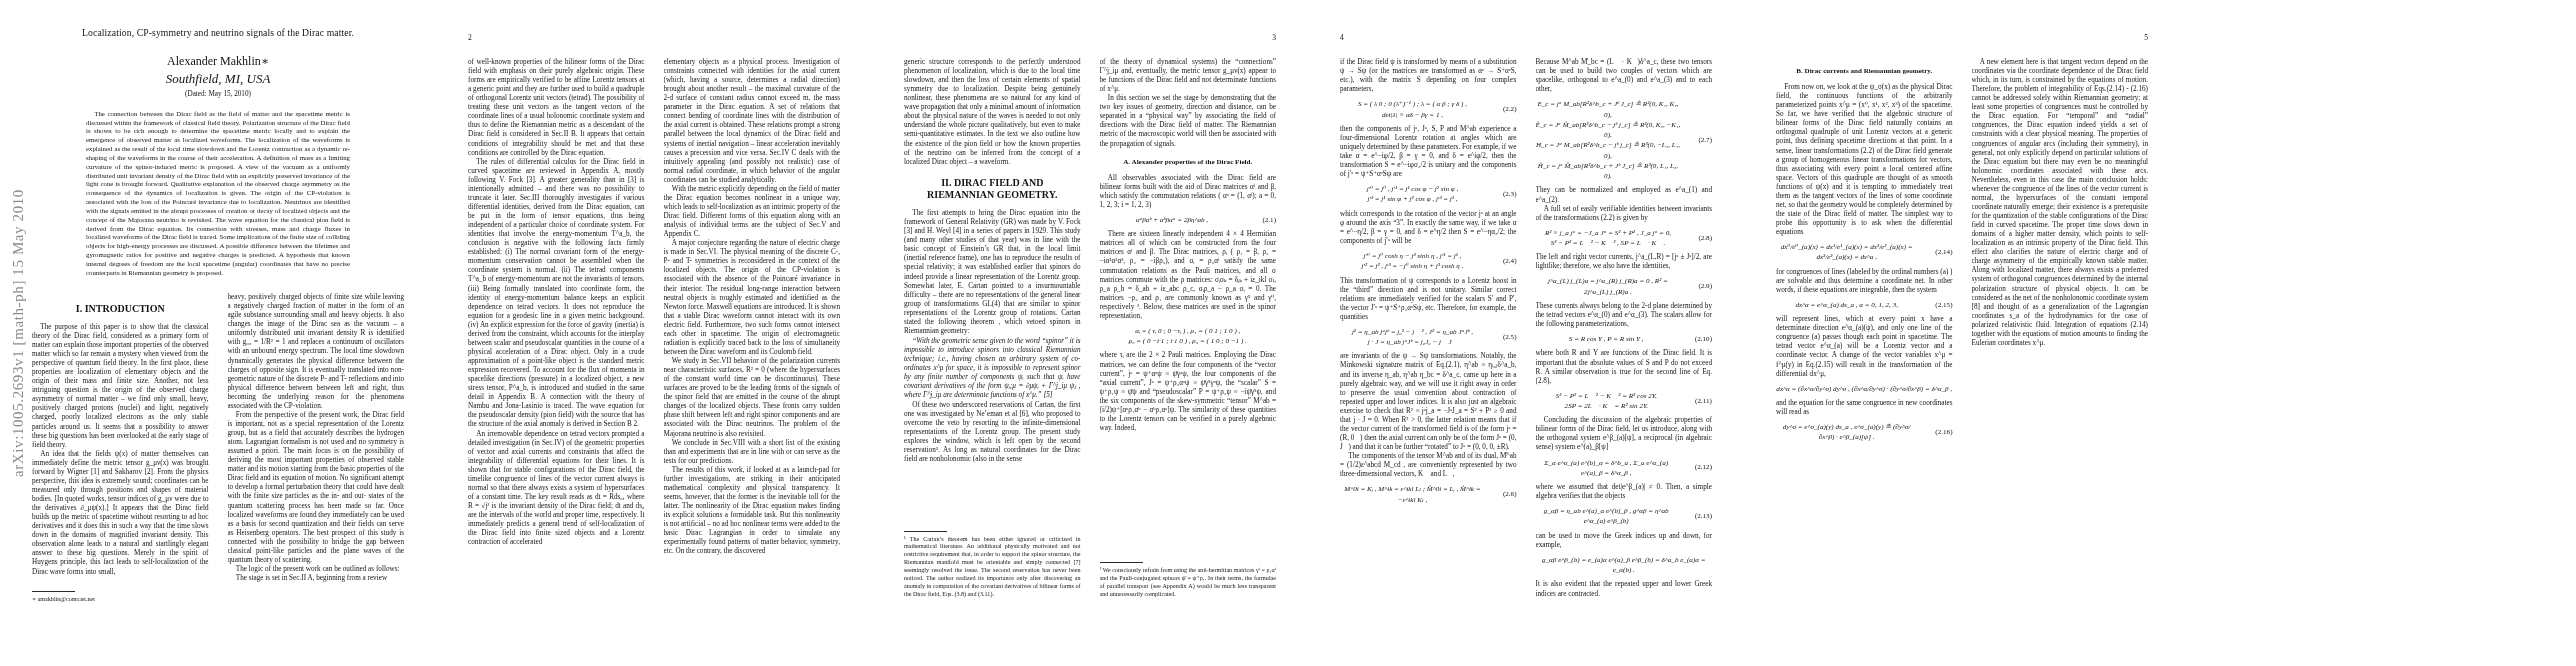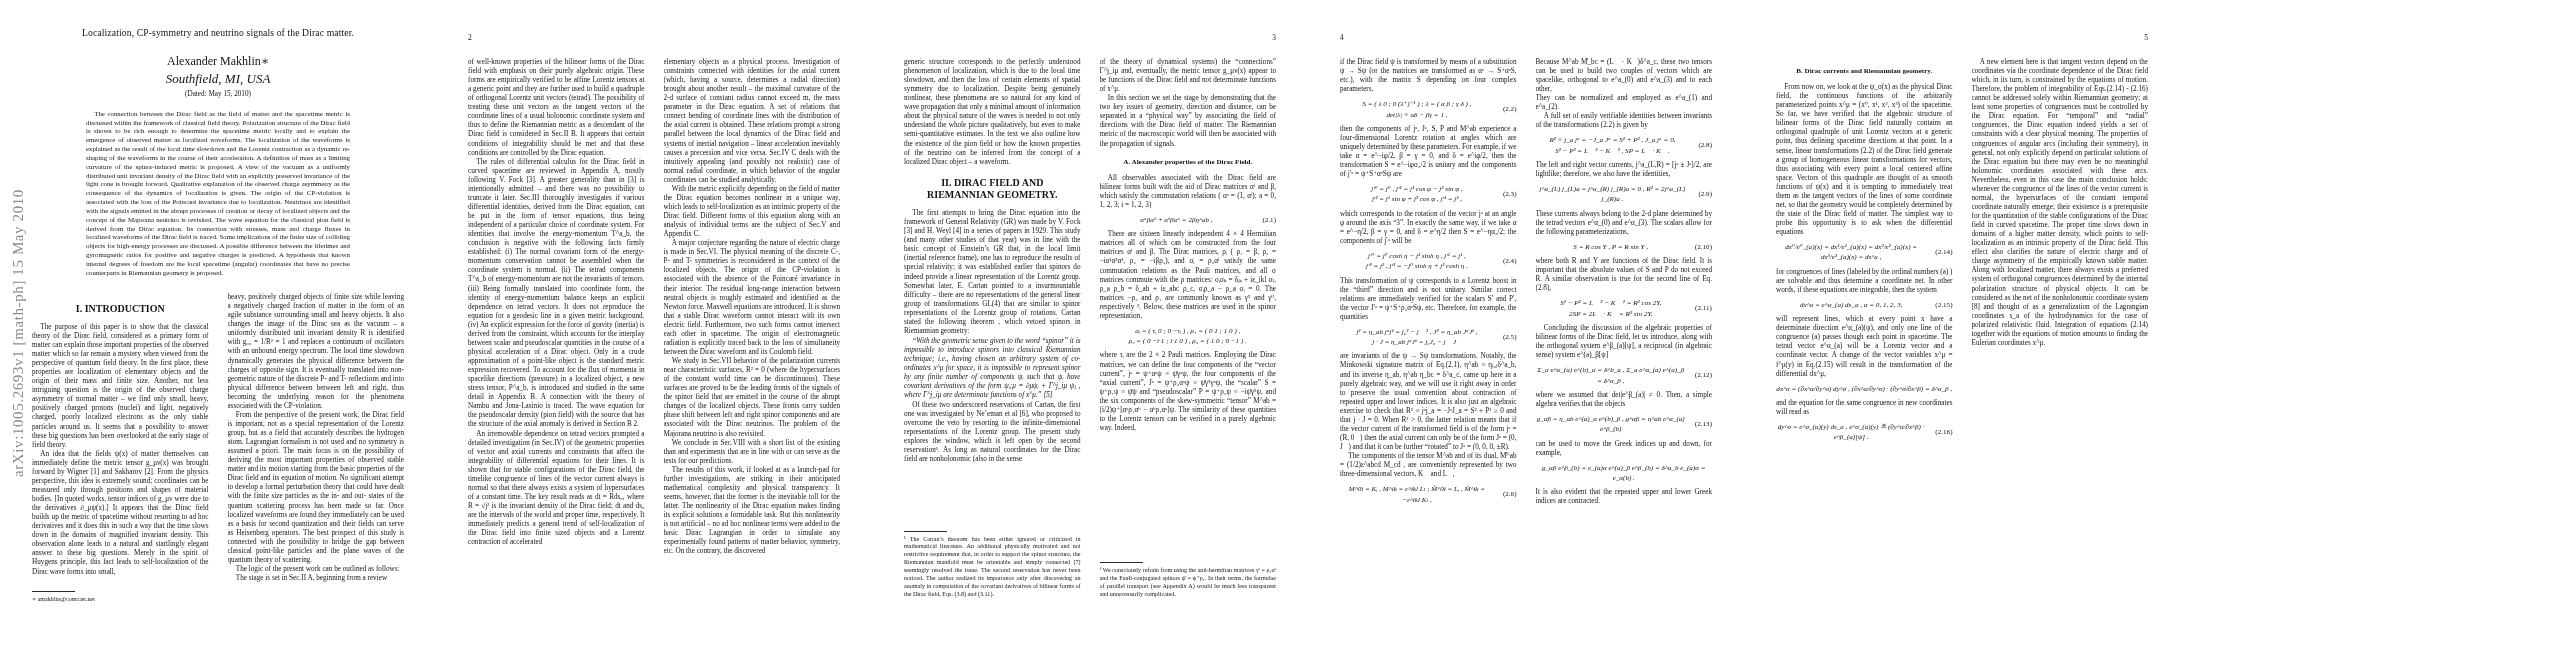--- a/index.html
+++ b/index.html
@@ -40,21 +40,21 @@
   .cols.main { height:542px; }
   .cols.p1   { height:312px; }
   .col { flex:1 1 0; min-width:0; text-align:justify; overflow:hidden;
          display:flex; flex-direction:column; }
   .col > * { flex:0 0 auto; }
   .para { margin:0; text-indent:8.3px; }
   .para.noind { text-indent:0; }
   .h-sec { text-align:center; font-weight:bold; font-size:10px; margin:10px 5.6px 7.2px; text-indent:0; }
   .h-sub { text-align:center; font-weight:bold; font-size:7.1px; margin:9px 4.4px 7.2px; text-indent:0; }
   .quote { font-style:italic; margin:0.6px 0; text-indent:8.3px; }
-  .eq { display:flex; align-items:center; gap:9px; margin:5px 0; }
+  .eq { display:flex; align-items:center; gap:18px; margin:5px 0; }
   .eq-body { flex:1 1 auto; text-align:center; white-space:pre-line;
              font-style:italic; font-size:7.1px; line-height:1.45; }
   .eq-no { font-size:7.1px; font-style:normal; }
   .sp { flex:1 1 auto !important; min-height:0; }
   .fnrule { border-top:0.6px solid #2a2a2a; width:43px; margin:6.7px 0 3.9px 0; height:0; }
   .fn { font-size:6.1px; line-height:1.3; text-align:justify; margin:0 0 1.1px 0; }
 </style>
 </head>
 <body>
 
@@ -166,20 +166,27 @@
             </div>
             <p class="para noind">are invariants of the ψ → Sψ transformations. Notably, the Minkowski signature matrix of Eq.(2.1), η^ab ≡ η₍ₐ₎δ^a_b, and its inverse η_ab, η^ab η_bc = δ^a_c, came up here in a purely algebraic way, and we will use it right away in order to preserve the usual convention about contraction of repeated upper and lower indices. It is also just an algebraic exercise to check that R² ≡ jᵃj_a = −JᵃJ_a = S² + P² ≥ 0 and that j · J = 0. When R² &gt; 0, the latter relation means that if the vector current of the transformed field is of the form jᵃ = (R, 0⃗) then the axial current can only be of the form Jᵃ = (0, J⃗) and that it can be further “rotated” to Jᵃ = (0, 0, 0, ±R).</p>
             <p class="para">The components of the tensor M^ab and of its dual, M̊^ab = (1/2)ε^abcd M_cd , are conveniently represented by two three-dimensional vectors, K⃗ and L⃗,</p>
             <div class="eq">
               <div class="eq-body">M^0i = Kᵢ ,  M^ik = ε^ikl Lₗ ;   M̊^0i = Lᵢ ,  M̊^ik = −ε^ikl Kₗ ,</div>
               <div class="eq-no">(2.6)</div>
             </div>
           </div>
           <div class="col">
             <p class="para noind">Because M^ab M̊_bc = (L⃗ · K⃗)δ^a_c, these two tensors can be used to build two couples of vectors which are spacelike, orthogonal to e^a_(0) and e^a_(3) and to each other,</p>
+            <div class="eq">
+              <div class="eq-body">E_c = jᵃ M_ab[R²δ^b_c + Jᵇ J_c] ≗ R³(0, K₁, K₂, 0),
+E̊_c = Jᵃ M̊_ab[R²δ^b_c − jᵇ j_c] ≗ R³(0, K₂, −K₁, 0),
+H_c = Jᵃ M_ab[R²δ^b_c − jᵇ j_c] ≗ R³(0, −L₂, L₁, 0),
+H̊_c = jᵃ M̊_ab[R²δ^b_c + Jᵇ J_c] ≗ R³(0, L₁, L₂, 0).</div>
+              <div class="eq-no">(2.7)</div>
+            </div>
             <p class="para noind">They can be normalized and employed as e^a_(1) and e^a_(2).</p>
             <p class="para">A full set of easily verifiable identities between invariants of the transformations (2.2) is given by</p>
             <div class="eq">
               <div class="eq-body">R² ≡ j_a jᵃ = −J_a Jᵃ = S² + P² ,   J_a jᵃ = 0,
 S² − P² = L⃗ ² − K⃗ ² ,   SP = L⃗ · K⃗ .</div>
               <div class="eq-no">(2.8)</div>
             </div>
             <p class="para noind">The left and right vector currents, j^a_(L,R) = [jᵃ ± Jᵃ]/2, are lightlike; therefore, we also have the identities,</p>
             <div class="eq">
               <div class="eq-body">j^a_(L) j_(L)a = j^a_(R) j_(R)a = 0 ,   R² = 2j^a_(L) j_(R)a .</div>

